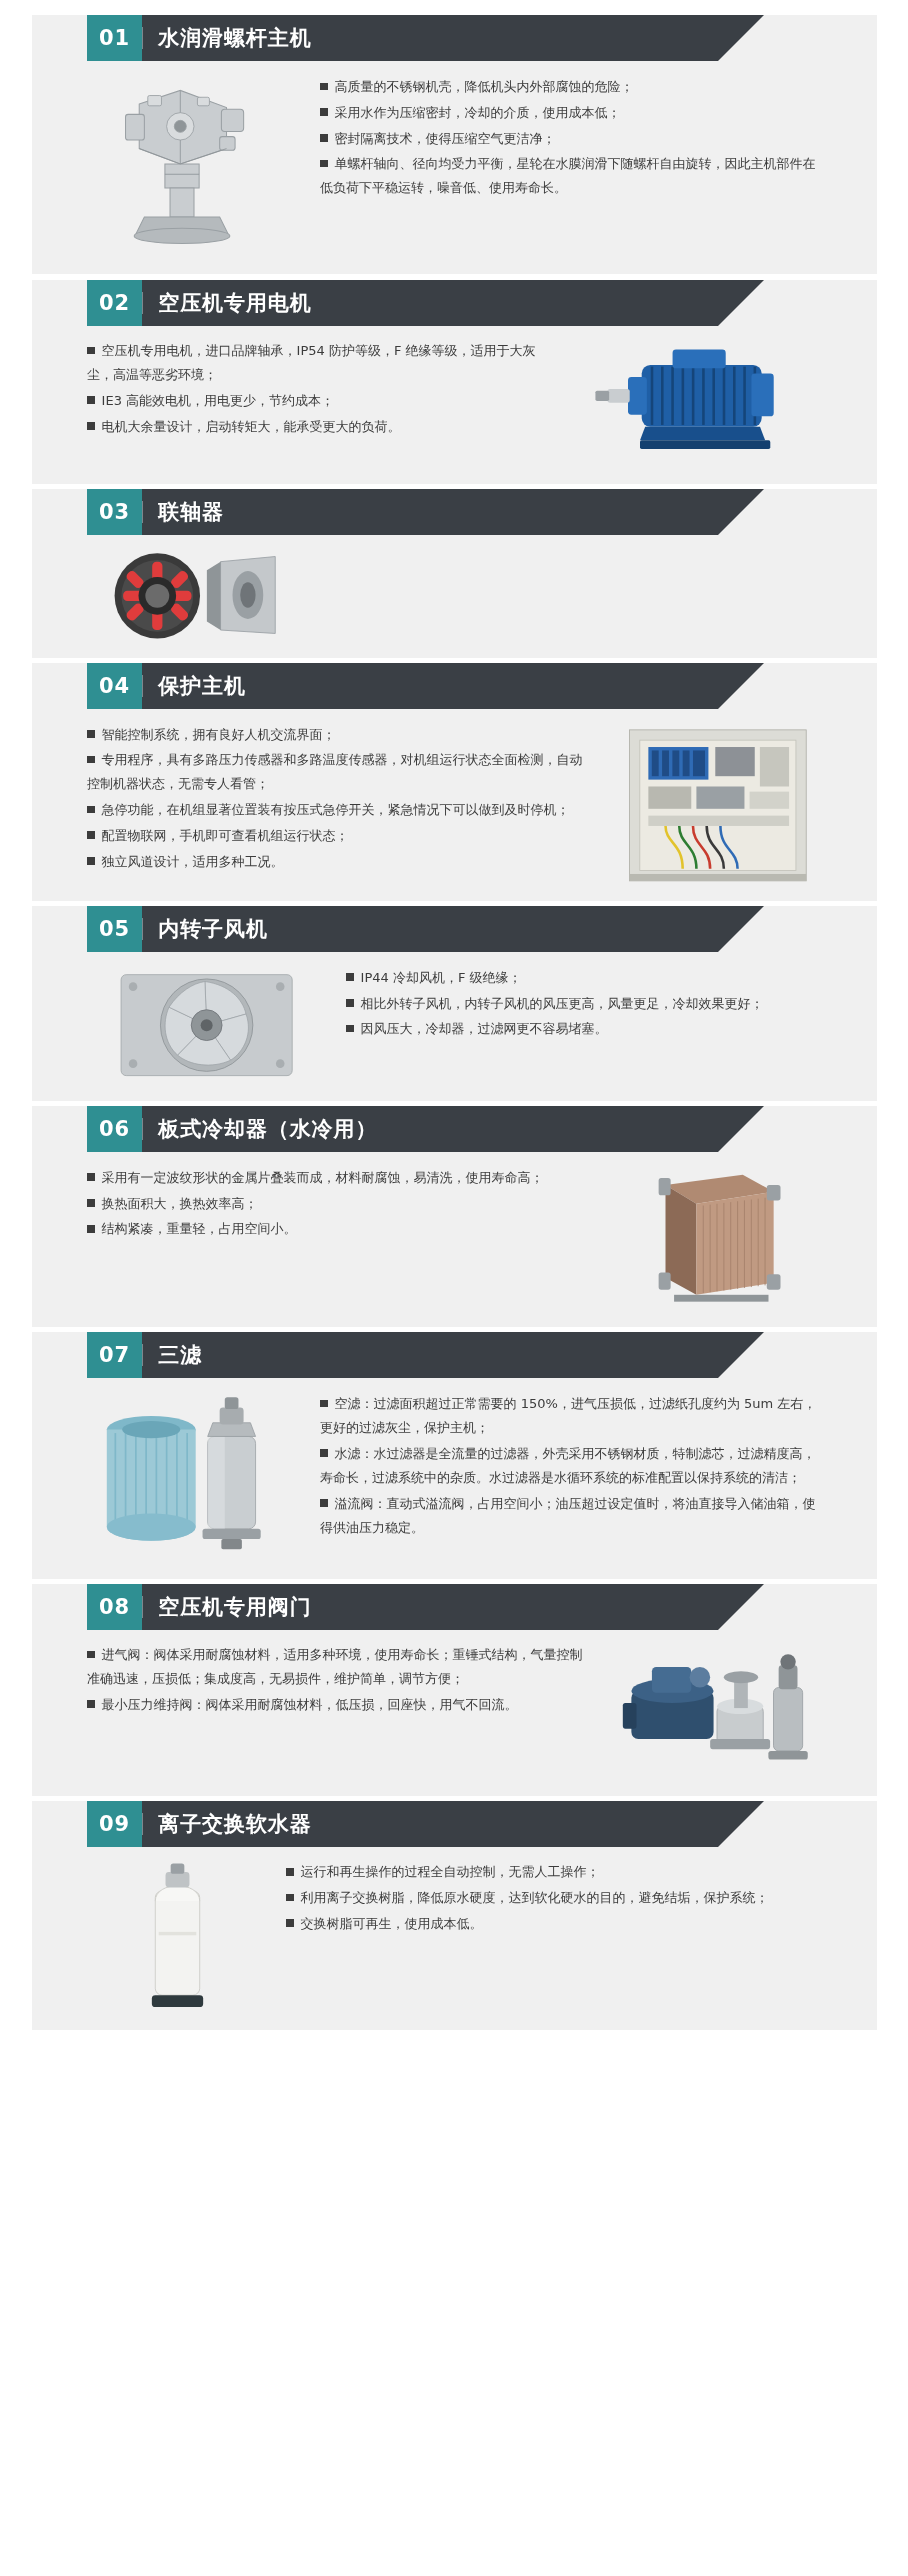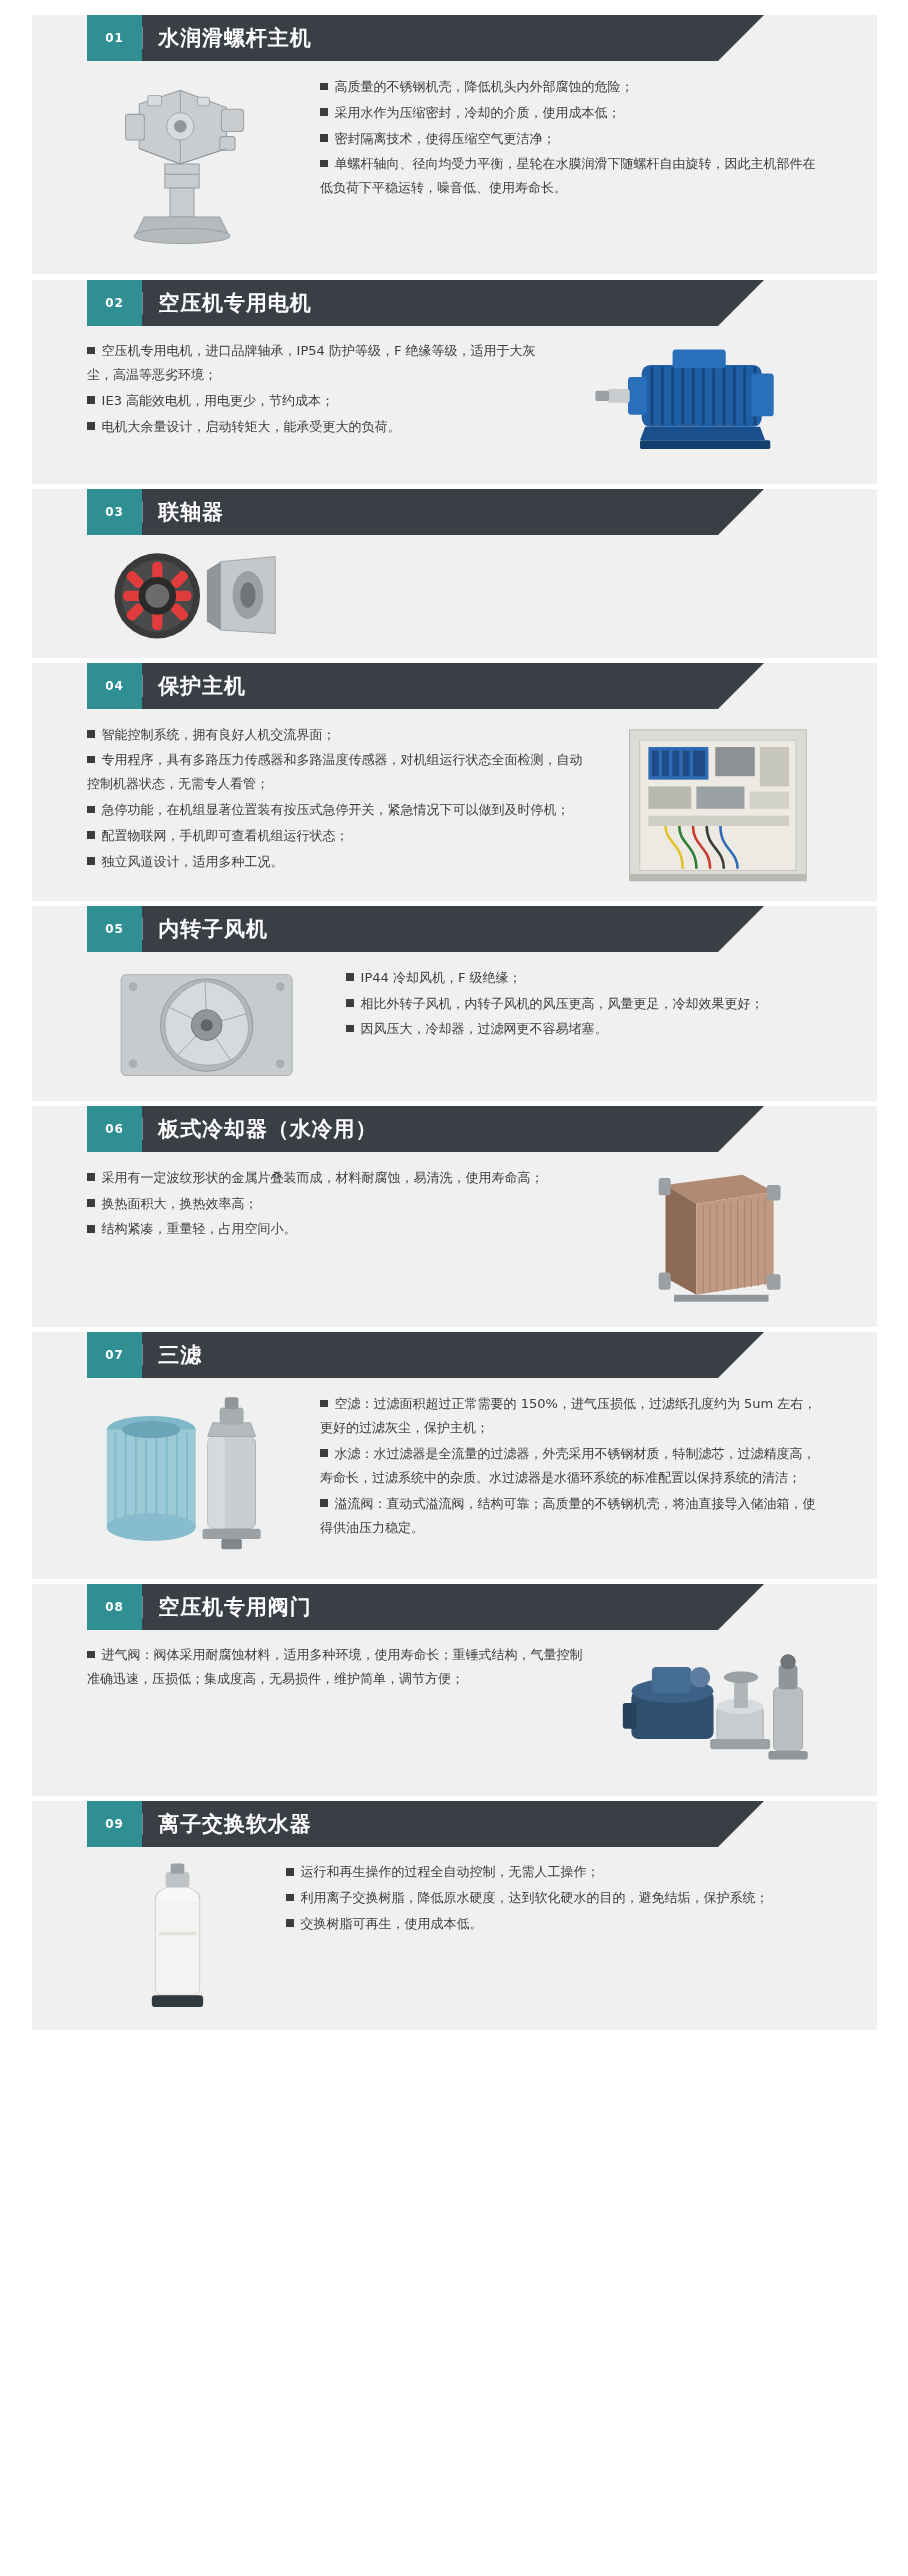--- a/index.html
+++ b/index.html
@@ -28,21 +28,21 @@
     height:46px;
     width:677px;
     margin-left:55px;
     display:flex;
     align-items:stretch;
   }
   .sec-head .num{
     width:55px;
     background:#2f8f92;
     color:#ffffff;
-    font-size:12px;
+    font-size:21px;
     font-weight:bold;
     display:flex;
     align-items:center;
     justify-content:center;
     letter-spacing:0.9px;
   }
   .sec-head .bar{
     position:relative;
     flex:1;
     background:#3a3f45;
@@ -426,38 +426,39 @@
               <rect x="150" y="18" width="28" height="20" rx="4" fill="#a7acaf"></rect>
               <rect x="156" y="6" width="16" height="14" rx="3" fill="#8f9598"></rect>
               <rect x="130" y="160" width="68" height="12" rx="3" fill="#9aa0a4"></rect>
               <rect x="152" y="172" width="24" height="12" rx="2" fill="#82878a"></rect>
             </g>
           </svg>
         </div>
         <div class="txt">
           <span class="bullet"><span class="sq"></span><span>空滤：过滤面积超过正常需要的 150%，进气压损低，过滤纸孔度约为 5um 左右，更好的过滤灰尘，保护主机；</span></span>
           <span class="bullet"><span class="sq"></span><span>水滤：水过滤器是全流量的过滤器，外壳采用不锈钢材质，特制滤芯，过滤精度高，寿命长，过滤系统中的杂质。水过滤器是水循环系统的标准配置以保持系统的清洁；</span></span>
-          <span class="bullet"><span class="sq"></span><span>溢流阀：直动式溢流阀，结构可靠；高质量的不锈钢机壳，将油直接导入储油箱，使得供油压力稳定。</span></span>
+          <span class="bullet"><span class="sq"></span><span>溢流阀：直动式溢流阀，占用空间小；油压超过设定值时，将油直接导入储油箱，使得供油压力稳定。</span></span>
         </div>
       </div>
     </div>
   </div>
 
   <div class="section">
     <div class="sec-head">
       <div class="num">08</div>
       <div class="bar">
         <div class="divider"></div>
         <div class="title">空压机专用阀门</div>
       </div>
     </div>
     <div class="sec-body">
       <div class="row img-right">
         <div class="txt">
           <span class="bullet"><span class="sq"></span><span>进气阀：阀体采用耐腐蚀材料，适用多种环境，使用寿命长；重锤式结构，气量控制准确迅速，压损低；集成度高，无易损件，维护简单，调节方便；</span></span>
+          <span class="bullet"><span class="sq"></span><span>最小压力维持阀：阀体采用耐腐蚀材料，低压损，回座快，用气不回流。</span></span>
         </div>
         <div class="imgwrap" style="width:214px;">
           <svg class="ill" width="206" height="137" viewBox="0 0 240 160">
             <rect x="0" y="0" width="240" height="160" fill="#f0f0f0"></rect>
             <g>
               <rect x="20" y="56" width="96" height="56" rx="8" fill="#2f4f6e"></rect>
               <ellipse cx="68" cy="56" rx="48" ry="14" fill="#3c6186"></ellipse>
               <rect x="44" y="28" width="46" height="30" rx="5" fill="#456c92"></rect>
               <rect x="10" y="70" width="16" height="30" rx="3" fill="#26415c"></rect>
               <circle cx="100" cy="40" r="12" fill="#5c7d9f"></circle>

